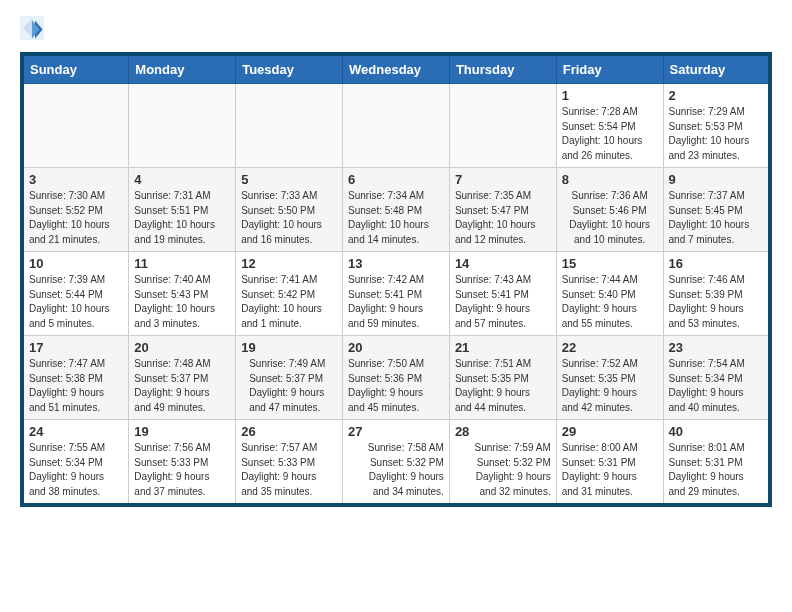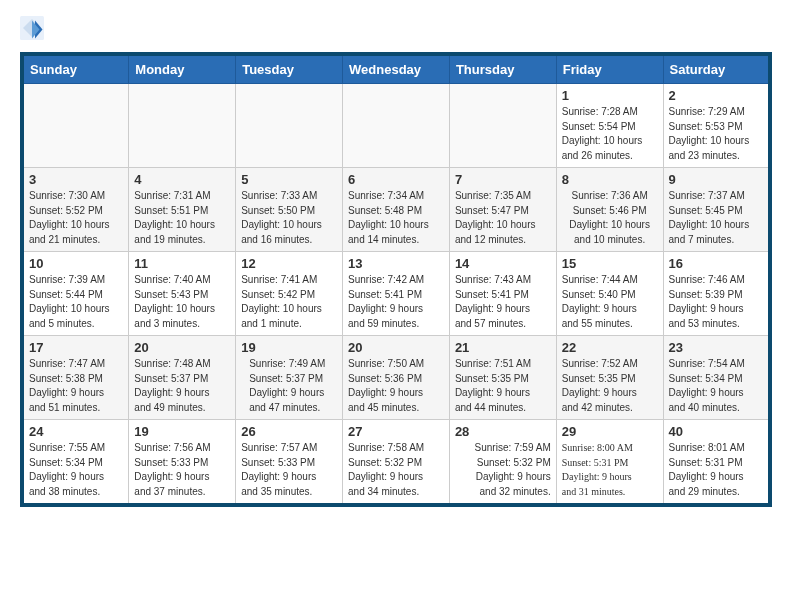--- a/index.html
+++ b/index.html
@@ -323,35 +323,35 @@
           </td>
           <td>
             <div class="day-num">26</div>
             <div class="day-info" style="white-space: pre-line;">Sunrise: 7:57 AM
 Sunset: 5:33 PM
 Daylight: 9 hours
 and 35 minutes.</div>
           </td>
           <td>
             <div class="day-num">27</div>
-            <div class="day-info" style="white-space: pre-line;">Sunrise: 7:58 AM
+            <div class="day-info" style="white-space: pre-line; text-align: right;">Sunrise: 7:58 AM
 Sunset: 5:32 PM
 Daylight: 9 hours
 and 34 minutes.</div>
           </td>
           <td>
             <div class="day-num">28</div>
             <div class="day-info" style="white-space: pre-line; text-align: right;">Sunrise: 7:59 AM
 Sunset: 5:32 PM
 Daylight: 9 hours
 and 32 minutes.</div>
           </td>
           <td>
             <div class="day-num">29</div>
-            <div class="day-info" style="white-space: pre-line; font-family: Liberation Serif, serif;">Sunrise: 8:00 AM
+            <div class="day-info" style="white-space: pre-line;">Sunrise: 8:00 AM
 Sunset: 5:31 PM
 Daylight: 9 hours
 and 31 minutes.</div>
           </td>
           <td>
             <div class="day-num">40</div>
             <div class="day-info" style="white-space: pre-line;">Sunrise: 8:01 AM
 Sunset: 5:31 PM
 Daylight: 9 hours
 and 29 minutes.</div>

